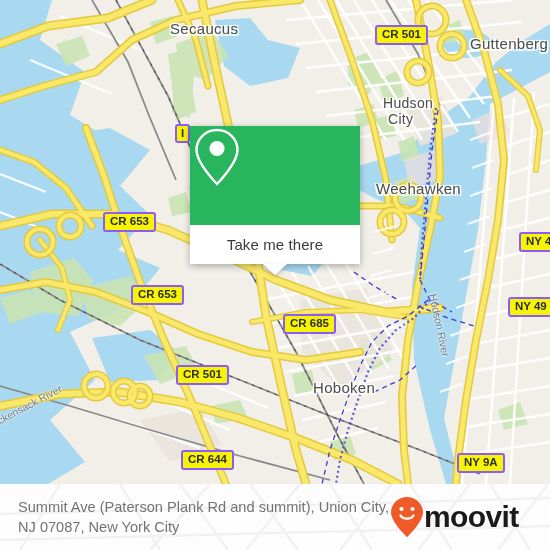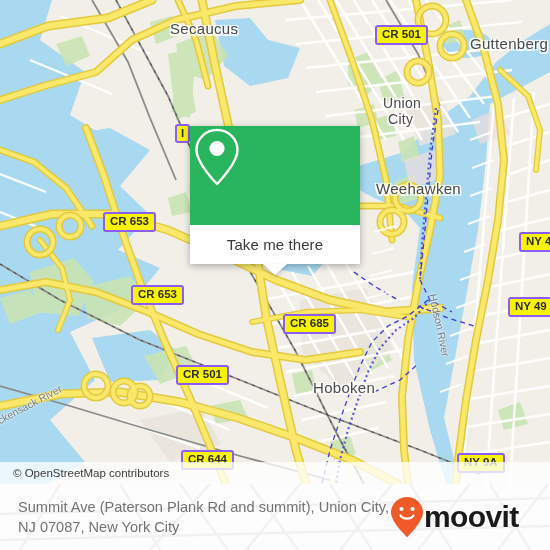--- a/index.html
+++ b/index.html
@@ -286,21 +286,21 @@
             <path d="M394,248 L372,254"></path>
             <path d="M392,270 L370,276"></path>
           <path d="M390,292 L368,298"></path>
         </g>
 
       </g>
     </svg>
 
     <div class="maplabel city" style="left:170px;top:20px;">Secaucus</div>
     <div class="maplabel city" style="left:470px;top:11px;margin-top:24px;">Guttenberg</div>
-    <div class="maplabel city small" style="left:383px;top:95px;">Union</div>
+    <div class="maplabel city small" style="left:383px;top:95px;">Hudson</div>
     <div class="maplabel city small" style="left:388px;top:111px;">City</div>
     <div class="maplabel city" style="left:376px;top:180px;">Weehawken</div>
     <div class="maplabel city" style="left:313px;top:379px;">Hoboken</div>
 
     <div class="riverlabel" style="left:-2px;top:415px;transform:rotate(-28deg);transform-origin:left center;">ckensack River</div>
     <div class="riverlabel" style="left:433px;top:288px;transform:rotate(78deg);transform-origin:left center;">Hudson River</div>
 
     <div class="shield" style="left:375px;top:25px;">CR 501</div>
     <div class="shield" style="left:175px;top:124px;padding:1px 4px;">I</div>
     <div class="shield" style="left:103px;top:212px;">CR 653</div>
@@ -318,23 +318,20 @@
           <path d="M27 4 C15.5 4 6.5 12.8 6.5 24 C6.5 37.5 27 58 27 58 C27 58 47.5 37.5 47.5 24 C47.5 12.8 38.5 4 27 4 Z" fill="none" stroke="#ffffff" stroke-width="2.4"></path>
           <circle cx="27" cy="22.5" r="7.6" fill="#ffffff"></circle>
         </svg>
       </div>
       <div id="card-bottom">
         <span>Take me there</span>
       </div>
       <div id="card-tail"></div>
     </div>
 
-    <div id="attrib">
-      <span>© OpenStreetMap contributors</span>
-    </div>
   </div>
 
   <div id="footer">
     <svg id="footer-wm" viewBox="0 0 550 66">
       <g stroke="#b9b9b9" stroke-width="2.5" fill="none">
         <path d="M120,0 L160,66"></path>
           <path d="M180,0 L228,66"></path>
           <path d="M250,0 L298,66"></path>
         <path d="M330,0 L372,66"></path>
           <path d="M410,0 L452,66"></path>

